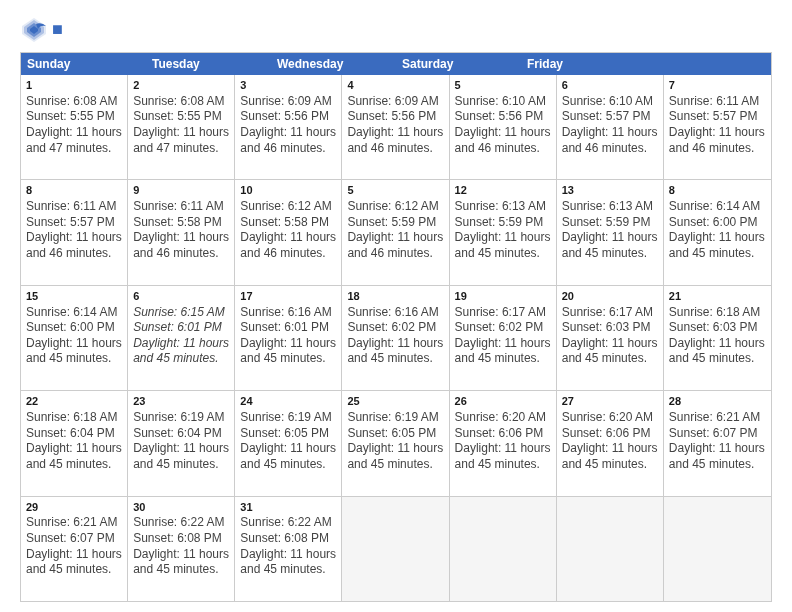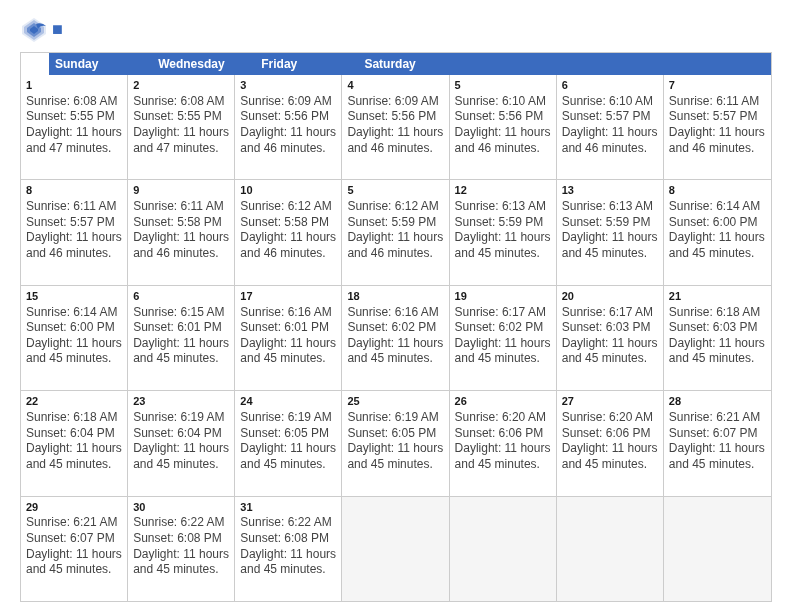--- a/index.html
+++ b/index.html
@@ -54,23 +54,22 @@
       color: #555;
     }
     .calendar {
       flex: 1;
       border: 1px solid #ccc;
       display: flex;
       flex-direction: column;
     }
     .cal-header {
       display: grid;
-      grid-template-columns: repeat(7, 1fr);
+      grid-template-columns: repeat(6, 1fr);
       background: #3a6bbf;
-      margin-left: 28px;
     }
     .cal-header-cell {
       color: #fff;
       font-size: 12px;
       font-weight: bold;
       padding: 4px 6px;
       text-align: left;
     }
     .cal-body {
       display: flex;
@@ -135,23 +134,24 @@
     </div>
     <div class="title-block">
       <div class="main-title"></div>
       <div class="subtitle"></div>
     </div>
   </div>
 
   <div class="calendar">
     <div class="cal-header" id="cal-header">
         <div class="cal-header-cell">Sunday</div>
+        <div class="cal-header-cell">Tuesday</div>
         <div class="cal-header-cell">Wednesday</div>
+        <div class="cal-header-cell">Saturday</div>
         <div class="cal-header-cell">Friday</div>
-        <div class="cal-header-cell">Saturday</div>
       </div>
     <div class="cal-body" id="cal-body">
         <div class="cal-week">
           <div class="cal-cell">
             <span class="day-num">1</span>
             <div class="day-info" style="white-space: pre-line;">Sunrise: 6:08 AM
 Sunset: 5:55 PM
 Daylight: 11 hours
 and 47 minutes.</div>
           </div>
@@ -252,21 +252,21 @@
         <div class="cal-week">
           <div class="cal-cell">
             <span class="day-num">15</span>
             <div class="day-info" style="white-space: pre-line;">Sunrise: 6:14 AM
 Sunset: 6:00 PM
 Daylight: 11 hours
 and 45 minutes.</div>
           </div>
           <div class="cal-cell">
             <span class="day-num">6</span>
-            <div class="day-info" style="white-space: pre-line;">Sunrise: 6:15 AM
+            <div class="day-info" style="white-space: pre-line; font-style: italic;">Sunrise: 6:15 AM
 Sunset: 6:01 PM
 Daylight: 11 hours
 and 45 minutes.</div>
           </div>
           <div class="cal-cell">
             <span class="day-num">17</span>
             <div class="day-info" style="white-space: pre-line;">Sunrise: 6:16 AM
 Sunset: 6:01 PM
 Daylight: 11 hours
 and 45 minutes.</div>

